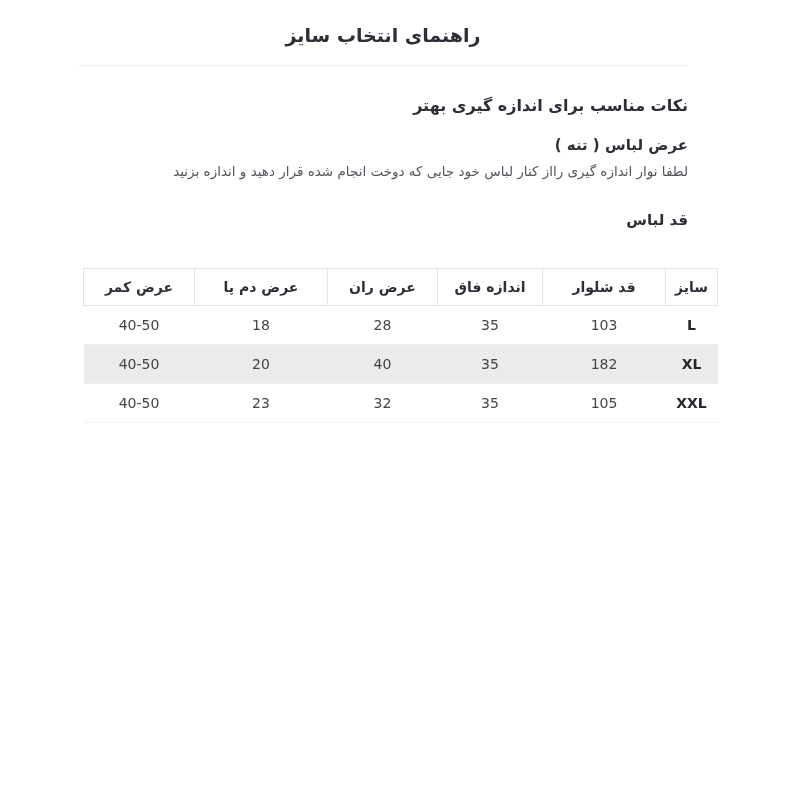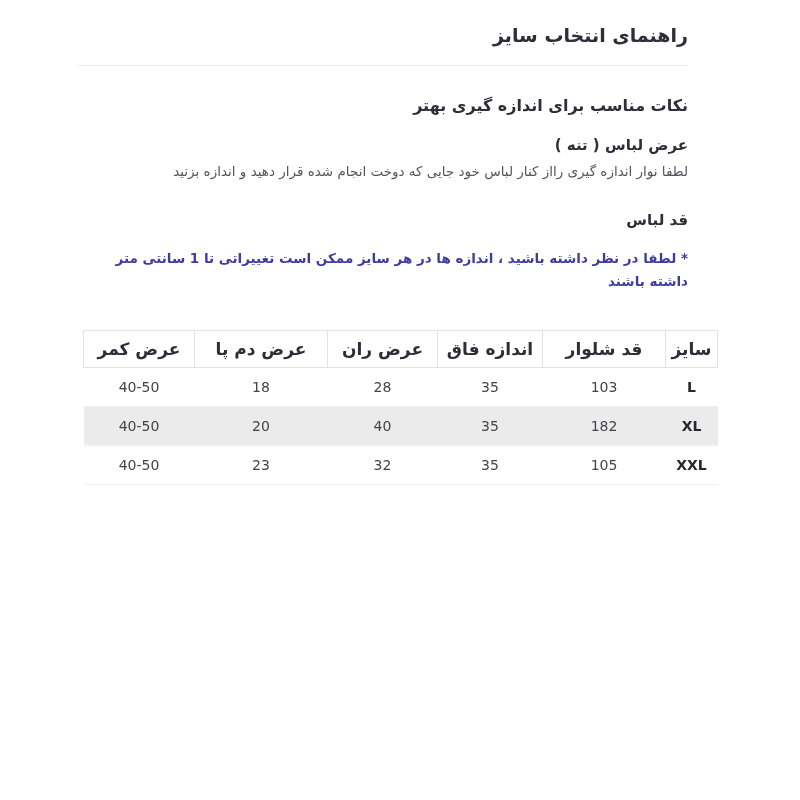--- a/index.html
+++ b/index.html
@@ -19,21 +19,21 @@
   }
   .text-col {
     padding-right: 30px; 
   }
   .page-title {
     padding-top: 21px;
     font-size: 19px;
     font-weight: bold;
     color: #2e2e38;
     line-height: 28px;
-    text-align: right;
+    text-align: center;
   }
   .divider {
     margin-top: 16px;
     height: 0;
     border-top: 1px solid #ededed;
   }
   .subtitle {
     margin-top: 28px;
     font-size: 16px;
     font-weight: bold;
@@ -67,21 +67,21 @@
   .note-blue { margin-top: 16px; }
   .size-table-wrap { margin-top: 37px; }
   table.size-table {
     width: 634px;
     border-collapse: collapse;
     direction: rtl;
     table-layout: fixed;
   }
   table.size-table thead th {
     height: 36px;
-    font-size: 17px;
+    font-size: 14px;
     font-weight: bold;
     color: #2e2e38;
     background: #ffffff;
     border: 1px solid #e3e3e3;
     text-align: center;
     padding: 0;
   }
   table.size-table tbody td {
     height: 38px;
     font-size: 14px;
@@ -111,21 +111,20 @@
     <div class="subtitle">نکات مناسب برای اندازه گیری بهتر</div>
 
     <div class="section-heading first">عرض لباس ( تنه )</div>
 
     <div class="section-body">لطفا نوار اندازه گیری رااز کنار لباس خود جایی که دوخت انجام شده قرار دهید و اندازه بزنید</div>
 
     <div class="section-heading">قد لباس</div>
 
 
 
-    <div class="note note-blue" style="color: rgb(63, 60, 158);">* لطفا در نظر داشته باشید ، اندازه ها در هر سایز ممکن است تغییراتی تا 1 سانتی متر داشته باشند</div>
 
   </div>
 
   <div class="size-table-wrap">
     <table class="size-table">
       <colgroup>
         <col style="width:52px">
         <col style="width:123px">
         <col style="width:105px">
         <col style="width:110px">

